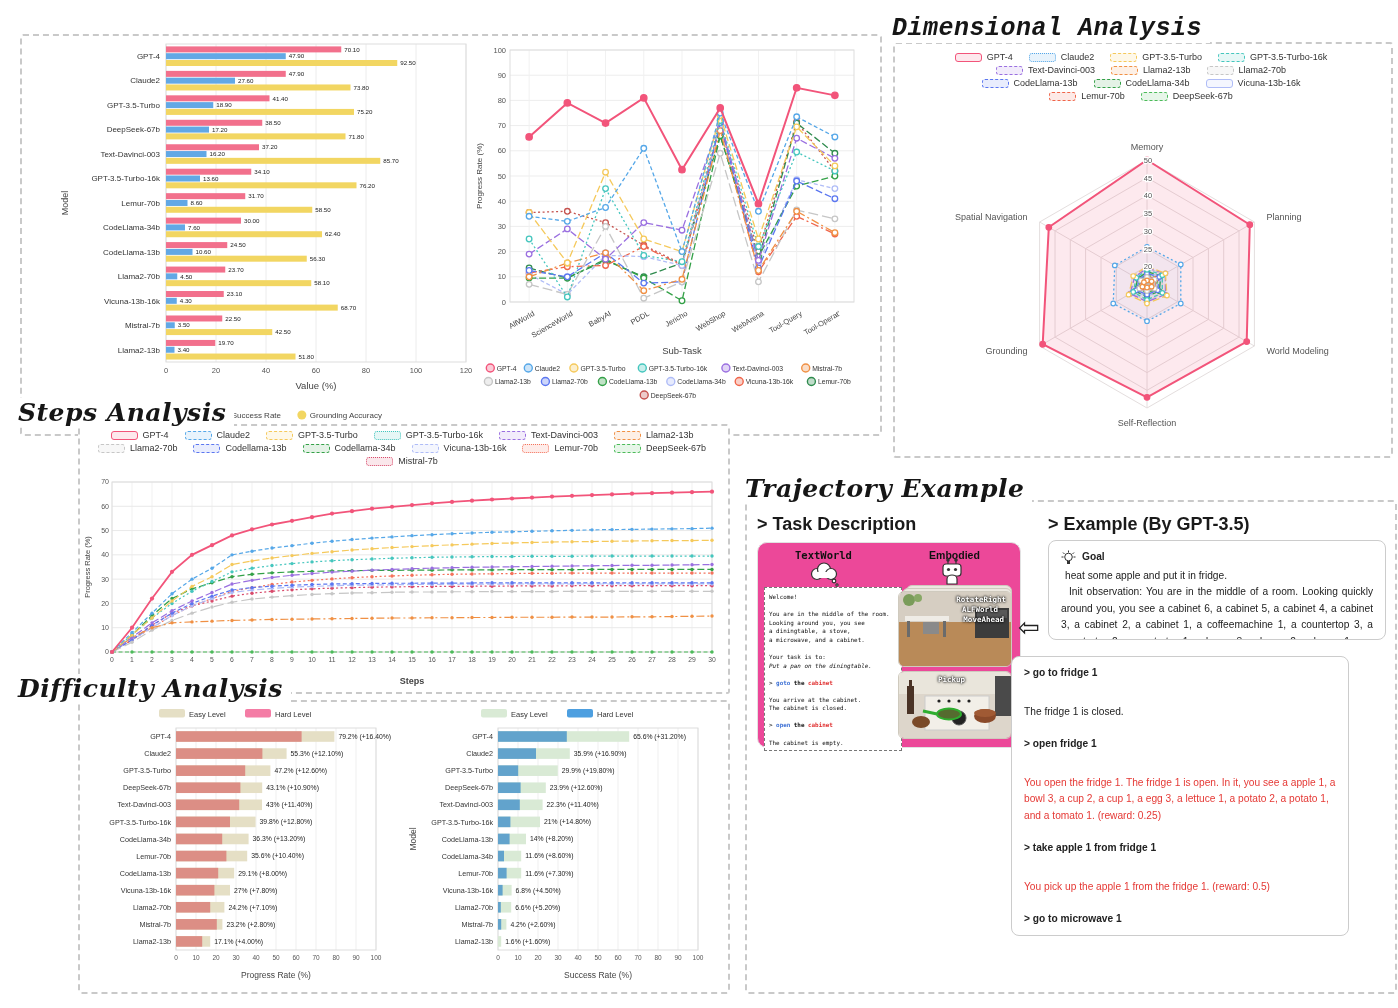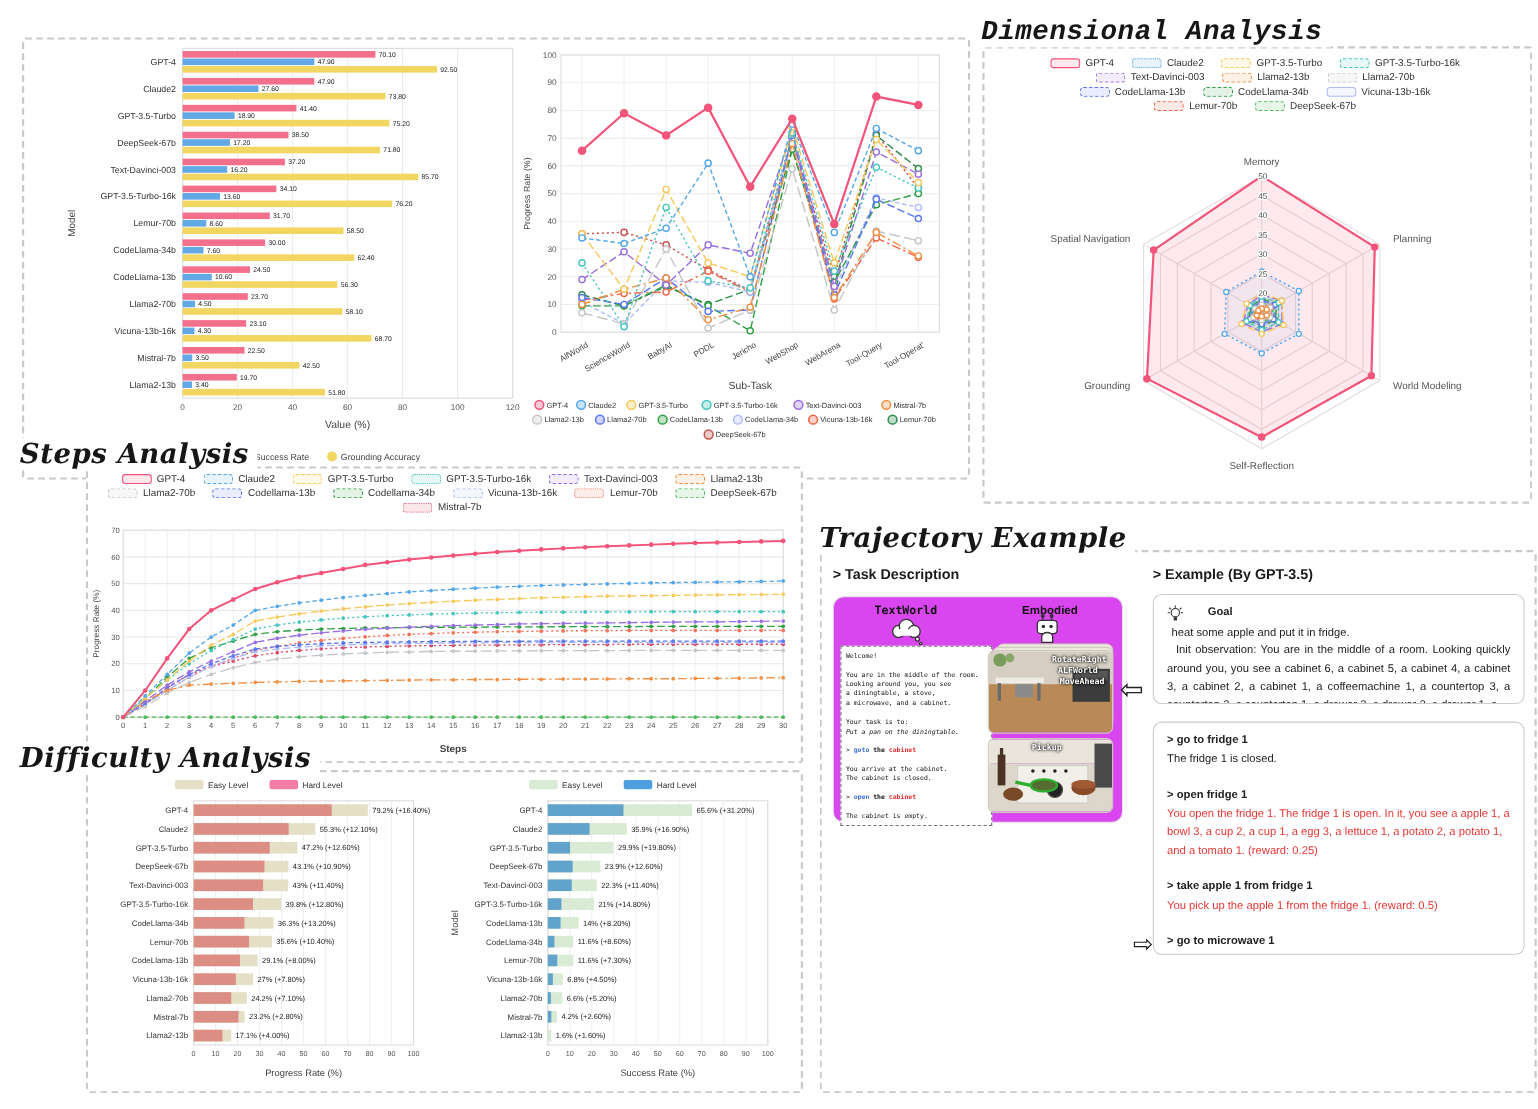--- a/index.html
+++ b/index.html
@@ -11,40 +11,40 @@
           font-size:25px;color:#161616;letter-spacing:.5px;white-space:nowrap;}
   .abs{position:absolute;}
   .chart text{font-family:"Liberation Sans",sans-serif;}
   svg{display:block;overflow:hidden;}
   
   .legwrap{position:absolute;left:0;right:0;}
   .legrow{display:flex;justify-content:center;gap:16px;margin-bottom:3px;}
   .legitem{display:flex;align-items:center;gap:5px;font-size:9px;color:#333;}
   .lswatch{width:27px;height:9px;border-radius:3px;border:1.6px solid;display:inline-block;box-sizing:border-box;}
   
-  .theading{position:absolute;font-weight:700;font-size:13px;color:#1a1a1a;white-space:nowrap;}
-  .card{position:absolute;background:#d946ef;border:1.5px solid #e2e2e2;border-radius:10px;}
+  .theading{position:absolute;font-weight:700;font-size:18px;color:#1a1a1a;white-space:nowrap;}
+  .card{position:absolute;background:#ec4899;border:1.5px solid #e2e2e2;border-radius:10px;}
   .cardtitle{position:absolute;font-weight:700;font-size:10.5px;color:#111;text-align:center;}
   .mono{font-family:"DejaVu Sans Mono",monospace;}
   .twbox{position:absolute;border:1.2px dashed #777;font:5.9px/1.45 "DejaVu Sans Mono",monospace;
          color:#111;padding:5px 4px;overflow:hidden;background:#fff;}
   .twline{min-height:8.4px;white-space:nowrap;}
   .seg-blue{color:#3b6fd4;font-weight:700;}
   .seg-red{color:#e03030;font-weight:700;}
   .seg-bold{font-weight:700;}
   .seg-italic{font-style:italic;}
   .alf{position:absolute;font-size:11.5px;line-height:1.55;text-align:justify;color:#222;}
   .alf b{font-weight:700;}
   .gbox{position:absolute;background:#fff;border:1.2px solid #ccc;border-radius:8px;
         padding:8px 12px;font-size:10.2px;line-height:1.62;color:#222;box-sizing:border-box;
         text-align:justify;overflow:hidden;}
-  .goaltitle{font-weight:700;display:flex;align-items:center;gap:22px;margin-bottom:2px;text-align:right;}
+  .goaltitle{font-weight:700;display:flex;align-items:center;gap:6px;margin-bottom:2px;text-align:right;}
   .excmd{font-weight:700;margin-top:16px;text-align:left;}
   .excmd.first{margin-top:0;}
-  .exresp{margin-top:1px;text-align:left;}
+  .exresp{margin-top:22px;text-align:left;}
   .exresp.red{color:#e53935;}
   .flowarrow{position:absolute;font-family:"DejaVu Sans",sans-serif;color:#222;}
   .imgbox{position:absolute;border-radius:6px;overflow:hidden;}
   .imglabel{position:absolute;color:#fff;font:700 7.5px "DejaVu Sans Mono",monospace;
             text-shadow:0 0 3px #000,0 0 2px #000;white-space:nowrap;}
   .stackcard{position:absolute;background:#ece8e0;border:1px solid #cfcabe;border-radius:6px;}
 </style>
 </head>
 <body>
 
@@ -1418,21 +1418,21 @@
           <circle cx="7.5" cy="7" r="3.8"></circle>
           <rect x="6" y="11" width="3" height="3" fill="#333" stroke="none"></rect>
         </g>
       </svg>
       <span>Goal</span>
     </div>
     <div style="padding-left:4px;">heat some apple and put it in fridge.</div>
     <div style="text-indent:8px;">Init observation: You are in the middle of a room. Looking quickly around you, you see a cabinet 6, a cabinet 5, a cabinet 4, a cabinet 3, a cabinet 2, a cabinet 1, a coffeemachine 1, a countertop 3, a countertop 2, a countertop 1, a drawer 3, a drawer 2, a drawer 1, a</div>
   </div>
 
-  <div class="gbox" id="ex-steps" style="left:1048px;top:656px;width:338px;height:212px;">
+  <div class="gbox" id="ex-steps" style="left:1011px;top:656px;width:338px;height:280px;">
       <div class="excmd first">&gt; go to fridge 1</div>
       <div class="exresp">The fridge 1 is closed.</div>
       <div class="excmd">&gt; open fridge 1</div>
       <div class="exresp red">You open the fridge 1. The fridge 1 is open. In it, you see a apple 1, a bowl 3, a cup 2, a cup 1, a egg 3, a lettuce 1, a potato 2, a potato 1, and a tomato 1. (reward: 0.25)</div>
       <div class="excmd">&gt; take apple 1 from fridge 1</div>
       <div class="exresp red">You pick up the apple 1 from the fridge 1. (reward: 0.5)</div>
       <div class="excmd">&gt; go to microwave 1</div>
       <div class="exresp">The microwave 1 is closed.</div>
       <div class="excmd">&gt; open microwave 1</div>
       <div class="exresp">You open the microwave 1. The microwave 1 is open. In it, you see a egg 2.</div>

